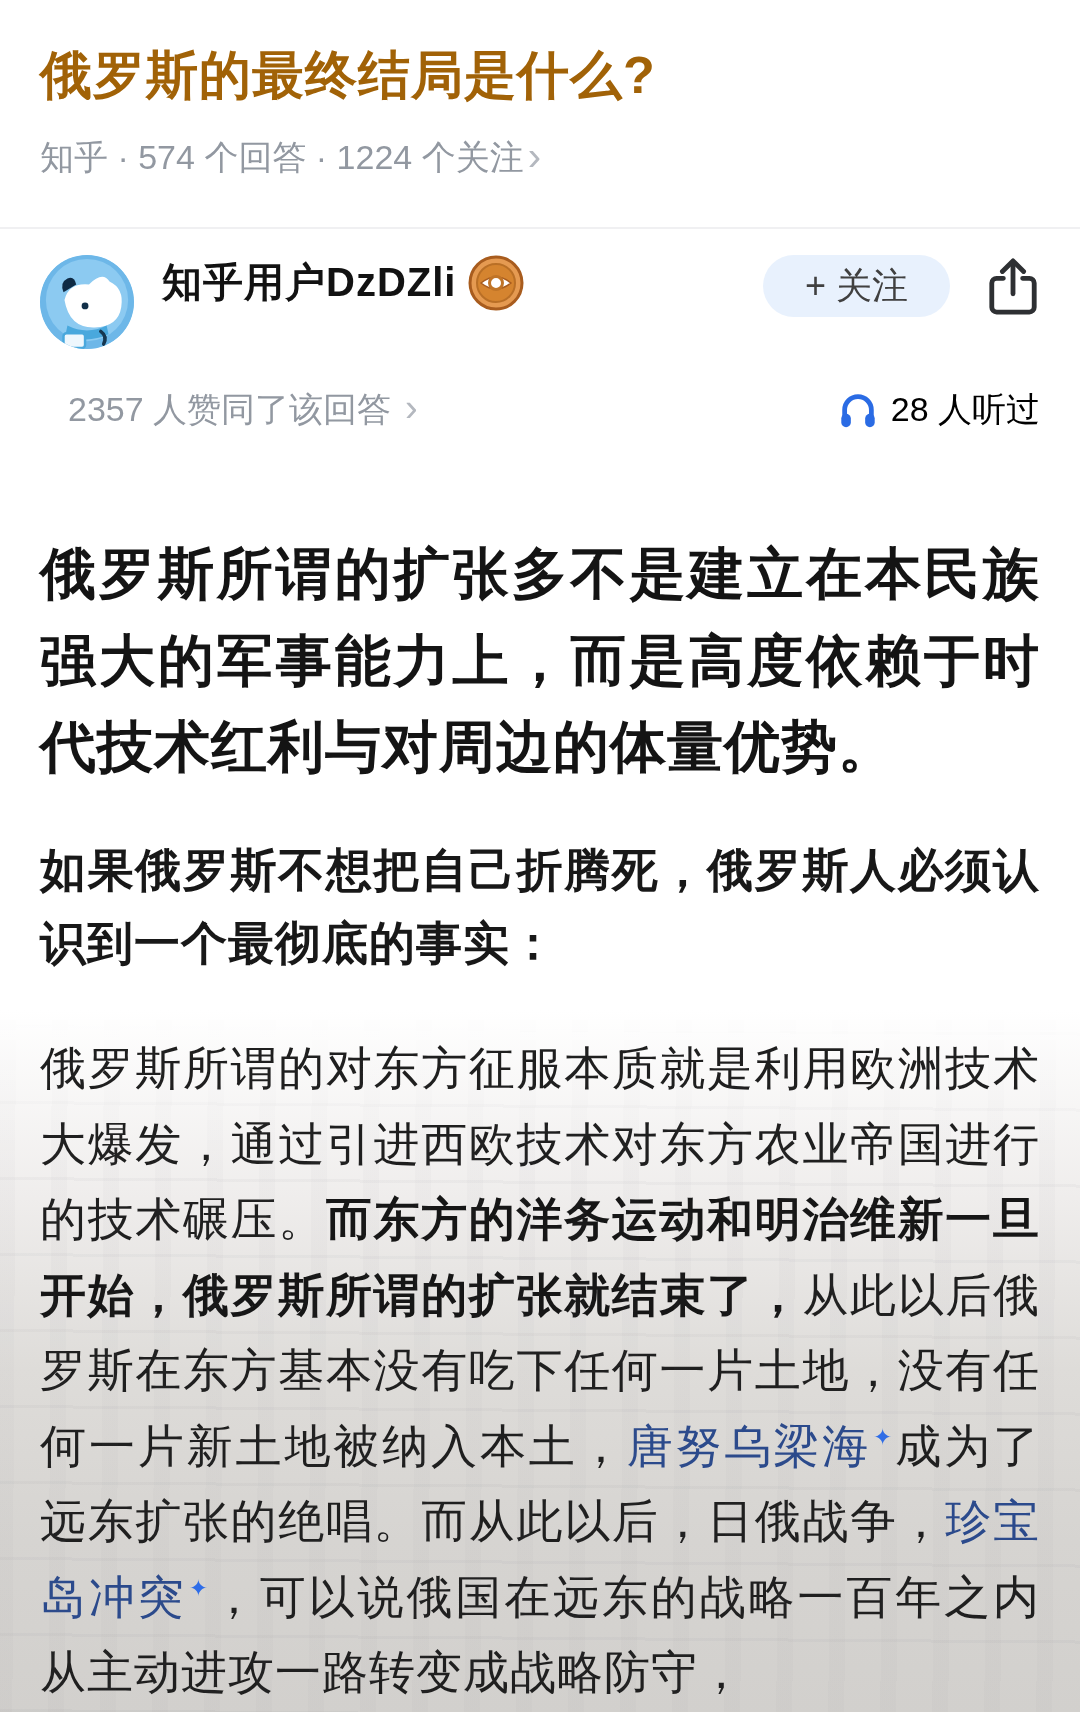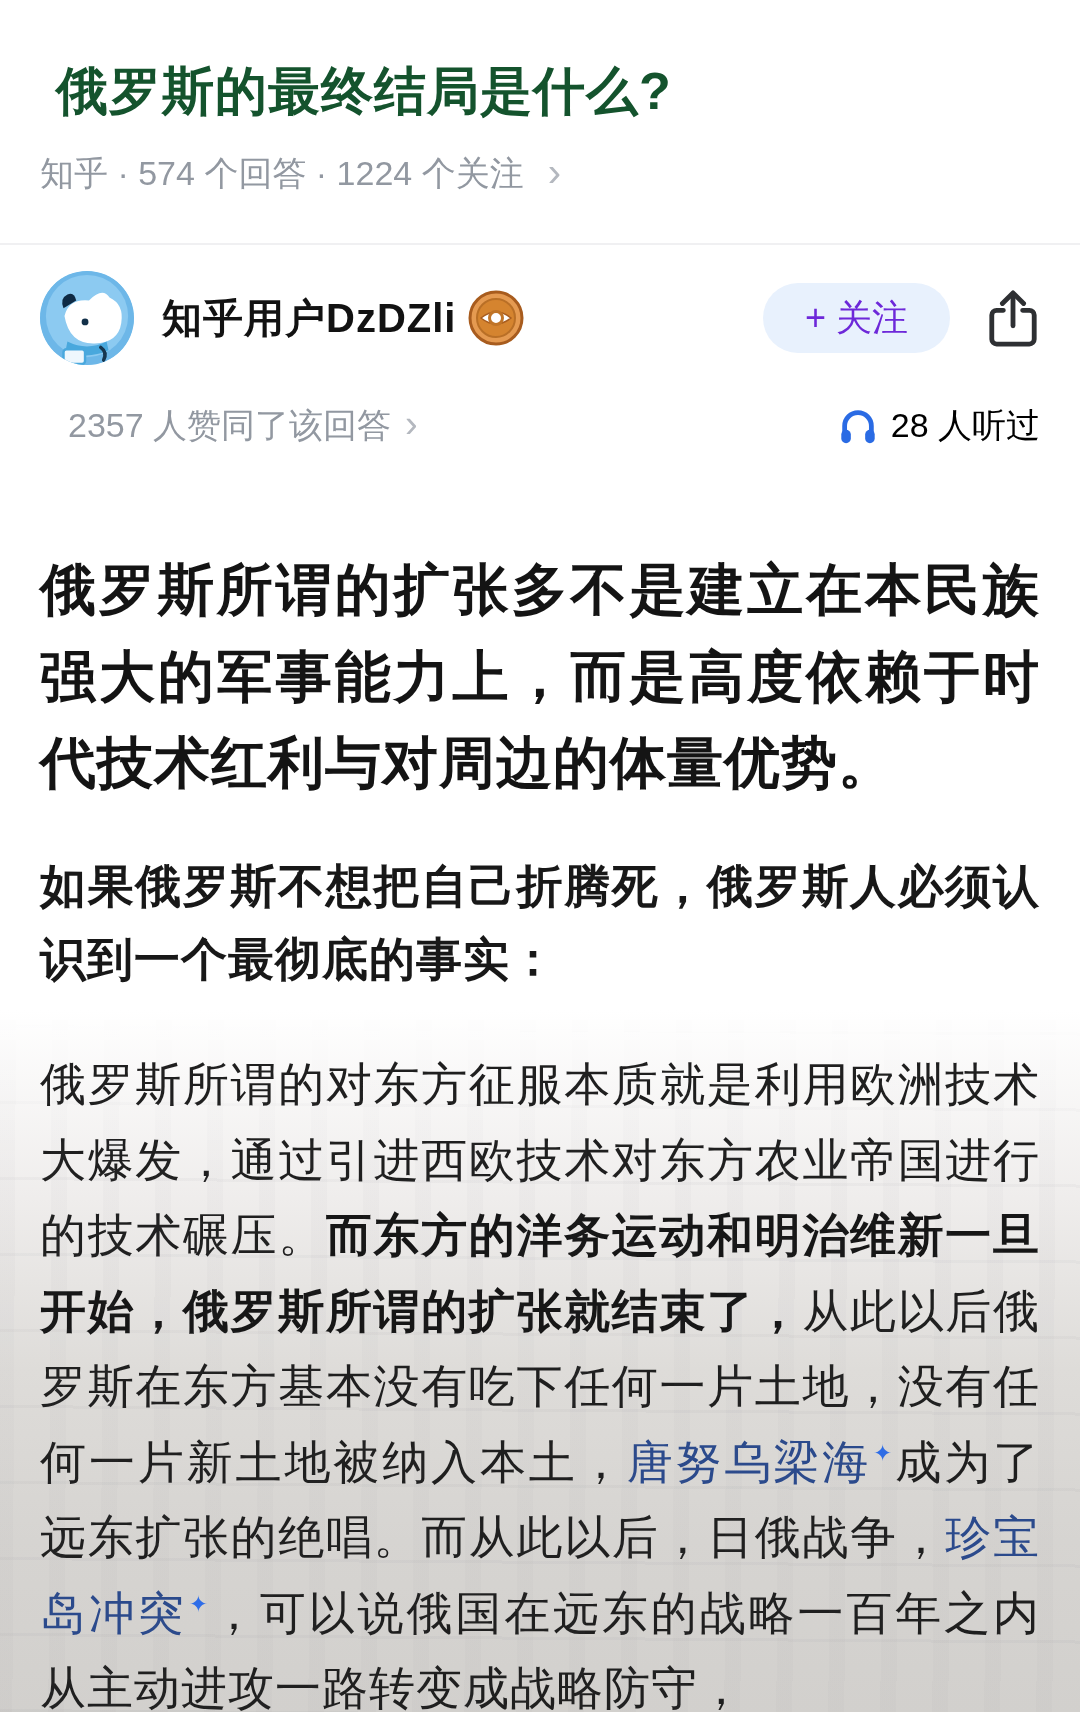--- a/index.html
+++ b/index.html
@@ -18,48 +18,48 @@
     pointer-events: none;
     background:
       repeating-linear-gradient(0.4deg, rgba(105,105,120,0.045) 0 3px, transparent 3px 76px),
       repeating-linear-gradient(90.3deg, rgba(120,120,135,0.03) 0 16px, transparent 16px 52px);
     -webkit-mask-image: linear-gradient(180deg, transparent 0, #000 160px);
             mask-image: linear-gradient(180deg, transparent 0, #000 160px);
   }
 
   .question-header { padding: 44px 40px 0 40px; }
   .question-title {
-    margin: 16px; font-size: 52px; line-height: 1.22; font-weight: 700;
-    color: #14532d; letter-spacing: 1px;
+    margin: 0; font-size: 52px; line-height: 1.22; font-weight: 700;
+    color: #a16207; letter-spacing: 1px;
   }
   .question-meta {
-    margin-top: 28px; display: flex; align-items: center; gap: 24px;
+    margin-top: 28px; display: flex; align-items: center; gap: 4px;
     font-size: 34px; color: #9298a1; font-weight: 500;
   }
   .question-meta .chev { font-size: 40px; color: #b4b8bf; line-height: 1; margin-top: -4px; }
 
   .divider { height: 2px; background: #f0f0f2; margin-top: 46px; }
 
   .answer { padding: 26px 40px 0 40px; position: relative; }
 
-  .author-row { display: flex; align-items: center; }
+  .author-row { display: flex; align-items: flex-start; }
   .avatar {
     width: 94px; height: 94px; border-radius: 50%; overflow: hidden;
     flex: 0 0 auto; background: #7cc2ee;
   }
   .avatar svg { display: block; width: 100%; height: 100%; }
   .author-name {
     margin-left: 28px; font-size: 40px; font-weight: 700; color: #121212;
     letter-spacing: 1px;
   }
   .badge { width: 56px; height: 56px; margin-left: 12px; flex: 0 0 auto; }
   .badge svg { display: block; width: 100%; height: 100%; }
   .follow-btn {
-    margin-left: auto; height: 70px; padding: 0 42px; border: none;
-    border-radius: 38px; background: #e8f1fd; color: #6d28d9;
+    margin-left: auto; height: 62px; padding: 0 42px; border: none;
+    border-radius: 38px; background: #e8f1fd; color: #404040;
     font-size: 36px; font-weight: 500; font-family: inherit;
     display: flex; align-items: center; cursor: pointer;
   }
   .share { margin-left: 36px; width: 54px; height: 62px; flex: 0 0 auto; cursor: pointer; }
   .share svg { display: block; width: 100%; height: 100%; }
 
   .meta-row {
     display: flex; justify-content: space-between; align-items: center;
     margin-top: 38px; font-size: 34px; margin-left: 28px;
   }

